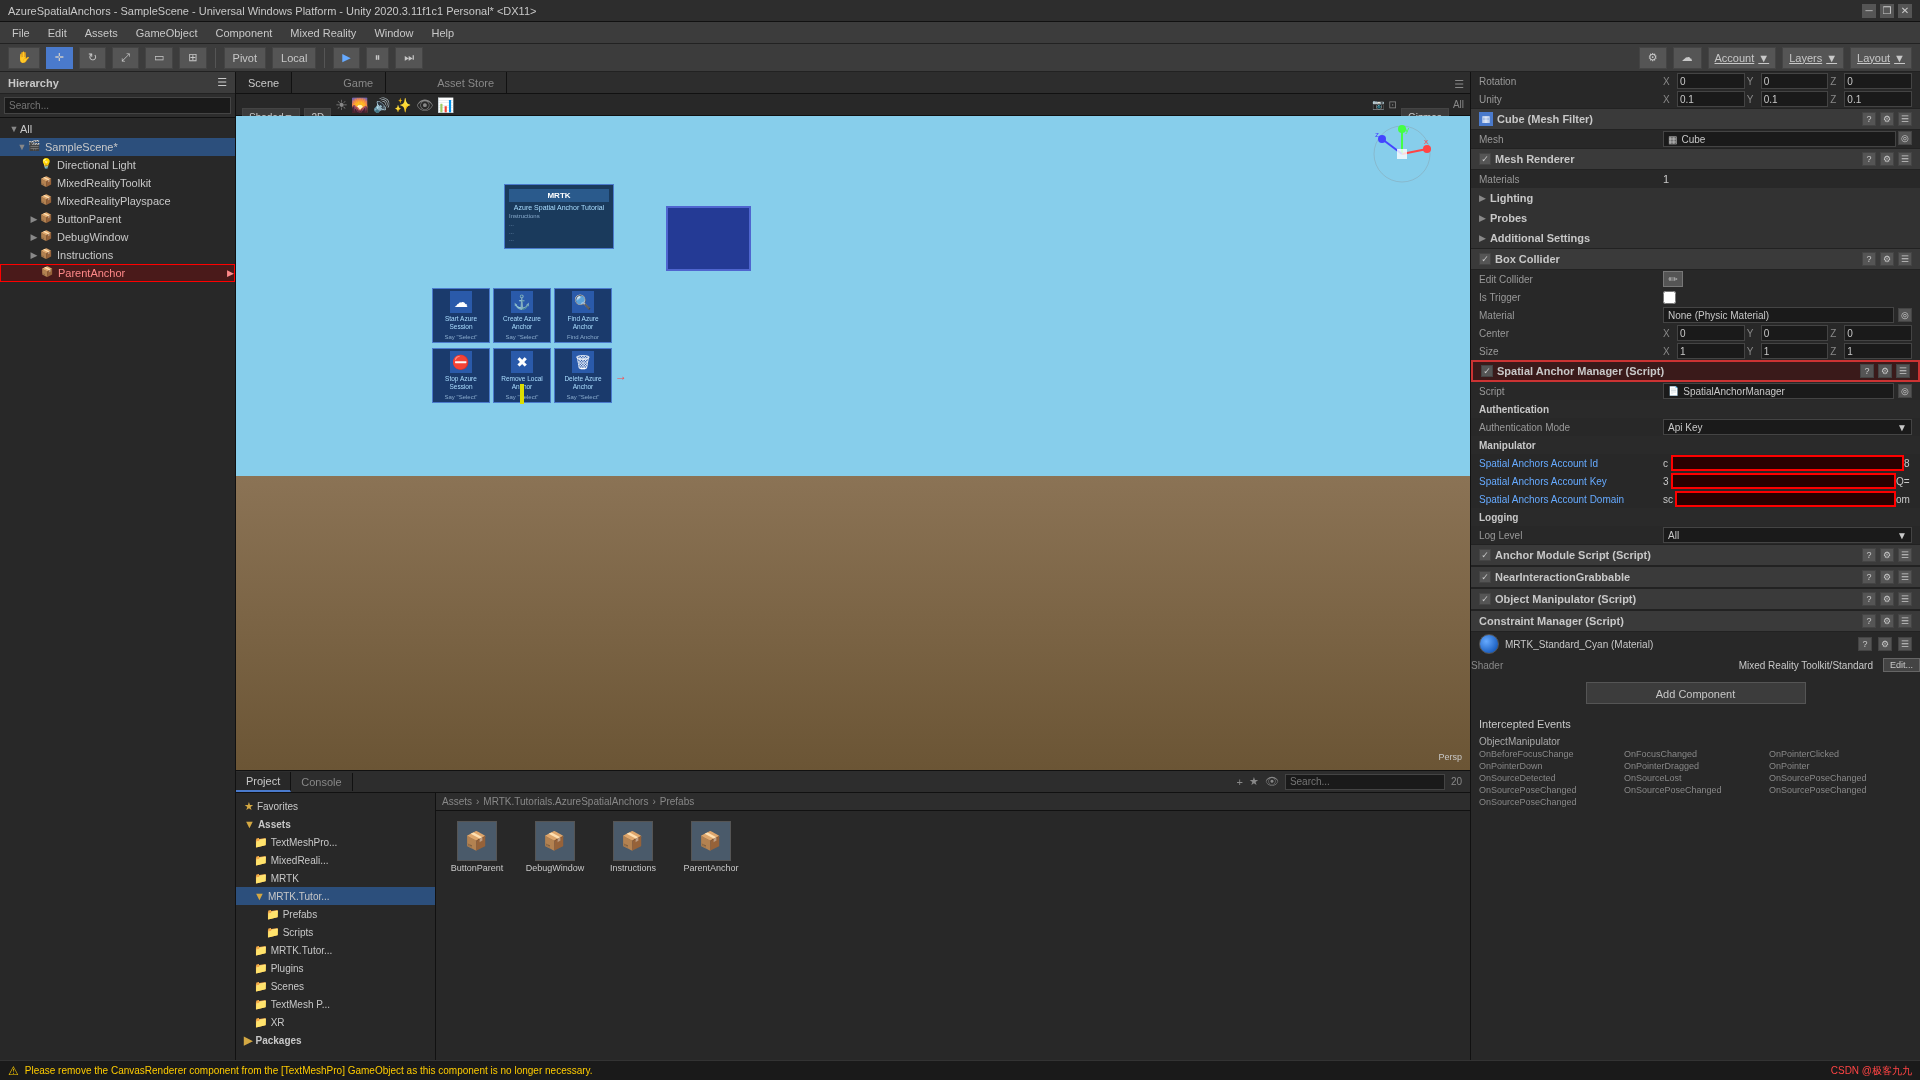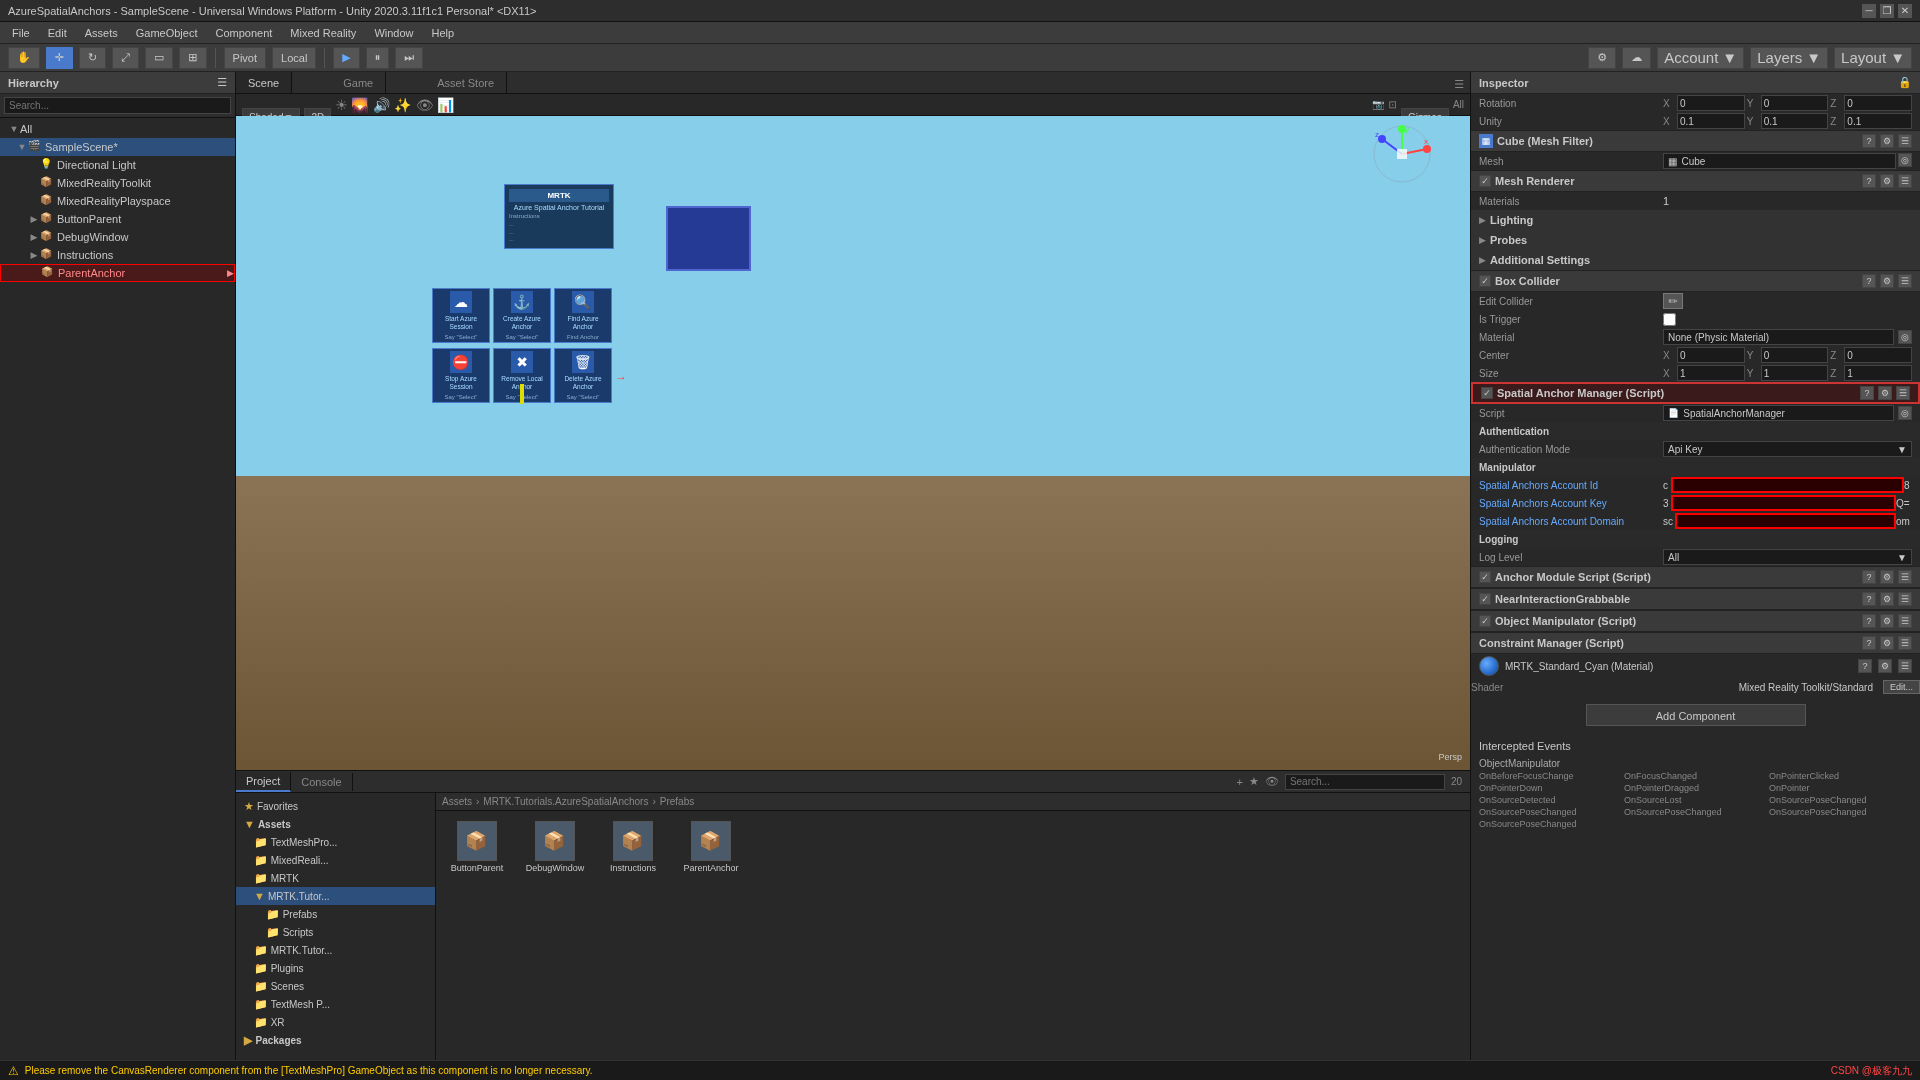--- a/index.html
+++ b/index.html
@@ -80,23 +80,24 @@
     .toolbar-btn.active { background: #4a7acc; border-color: #4a7acc; }
     .toolbar-separator { width: 1px; height: 20px; background: #555; margin: 0 2px; }
     .play-btn { color: #6af; }
     .toolbar-right { margin-left: auto; display: flex; align-items: center; gap: 6px; }
     .toolbar-dropdown {
       height: 22px;
       background: #555;
       border: 1px solid #444;
       color: #c8c8c8;
       padding: 0 6px;
-      font-size: 15px;
+      font-size: 11px;
       display: flex; align-items: center; gap: 4px;
       cursor: pointer;
+      text-decoration: underline;
     }
 
     
     .main-content {
       display: flex;
       flex: 1;
       overflow: hidden;
     }
 
     
@@ -951,24 +952,20 @@
               <div class="asset-label">ParentAnchor</div>
             </div>
           </div>
         </div>
       </div>
     </div>
 
   </div>
 
   <div class="inspector-panel">
-    <div class="inspector-header">
-      <span class="panel-header-title">Inspector</span>
-      <span>🔒</span>
-    </div>
 
     <div class="inspector-scroll">
 
       <div class="inspector-row" style="height:18px;padding:2px 8px">
         <span class="inspector-label">Rotation</span>
         <div class="inspector-xyz">
           <div class="xyz-field">
             <span class="xyz-label">X</span>
             <input class="xyz-input" value="0" style="">
           </div>

